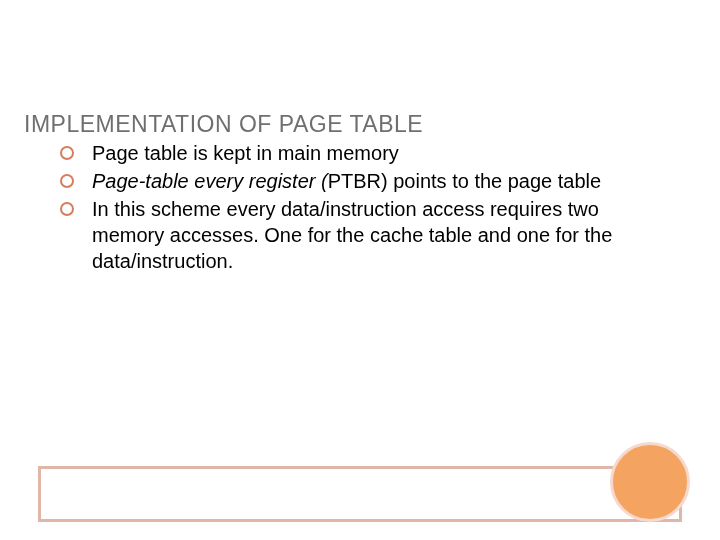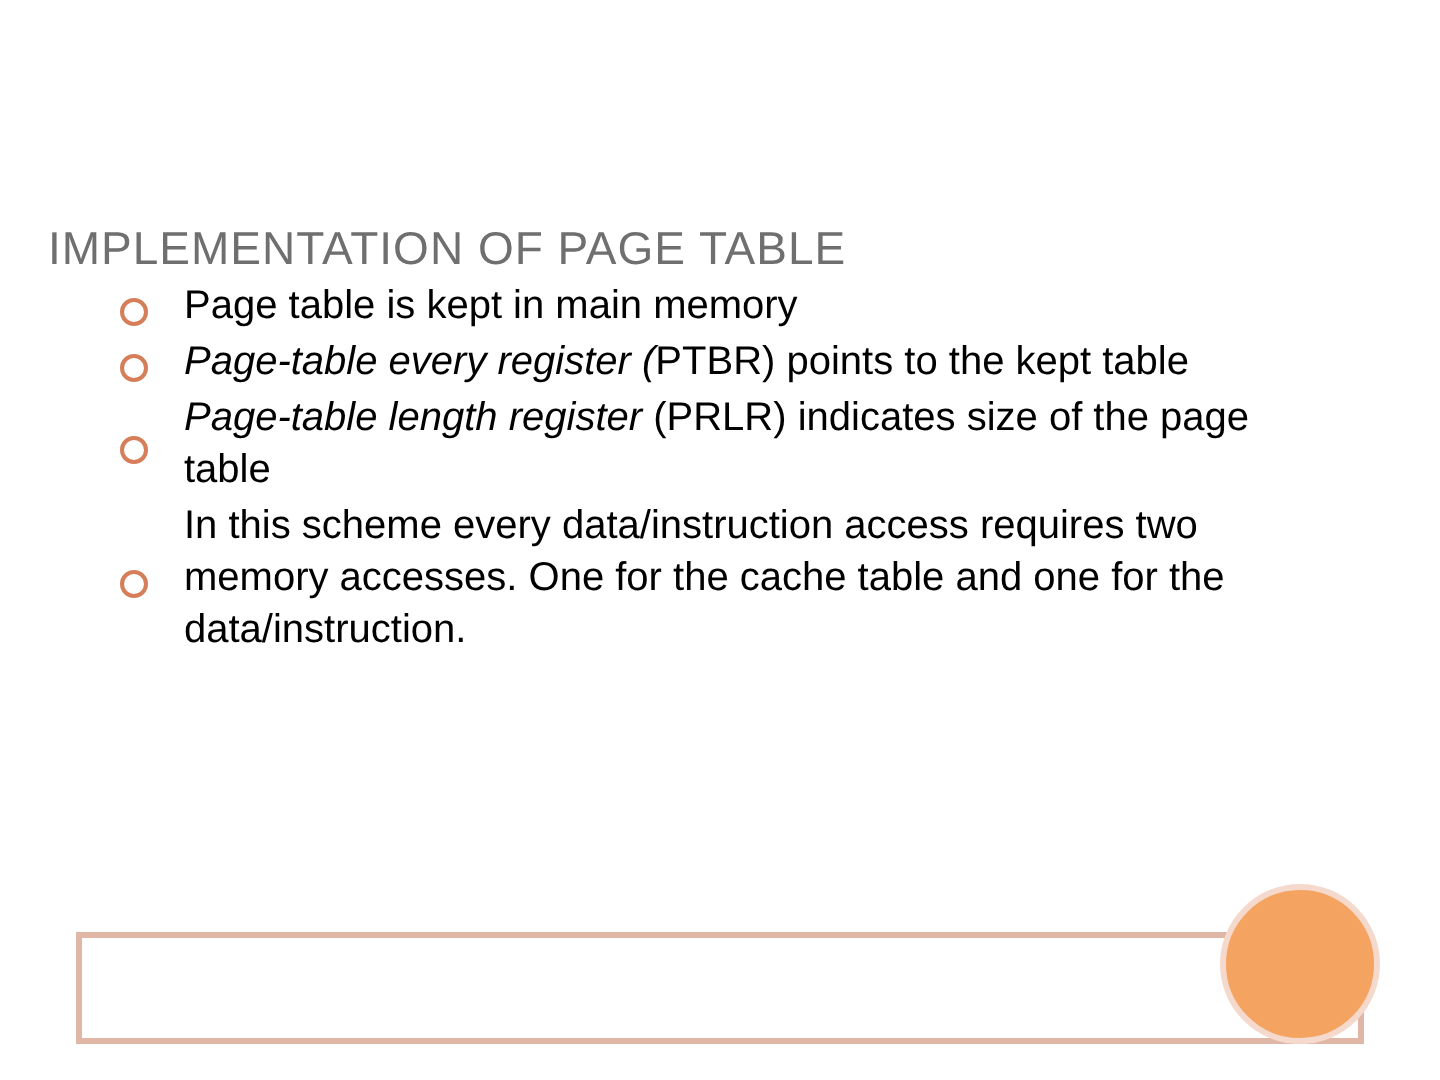--- a/index.html
+++ b/index.html
@@ -29,21 +29,21 @@
     margin-top: 19px;
   }
   .content {
     position: absolute;
     top: 140px;
     left: 60px;
     width: 570px;
   }
   .bullet-row {
     display: flex;
-    align-items: center;
+    align-items: flex-start;
     margin-bottom: 2px;
   }
   .bullet-icon {
     flex: 0 0 auto;
     width: 14px;
     height: 14px;
     border: 2px solid #d67e5a;
     border-radius: 50%;
     box-sizing: border-box;
     margin-top: 6px;
@@ -91,27 +91,23 @@
 
   <div class="content">
 
     <div class="bullet-row">
       <span class="bullet-icon"></span>
       <span class="bullet-text">Page table is kept in main memory</span>
     </div>
 
     <div class="bullet-row">
       <span class="bullet-icon"></span>
-      <span class="bullet-text"><span class="italic">Page-table every register (</span><span>PTBR) points to the kept table</span></span>
+      <span class="bullet-text"><span class="italic">Page-table every register (</span><span>PTBR) points to the page table</span></span>
     </div>
 
-    <div class="bullet-row">
-      <span class="bullet-icon"></span>
-      <span class="bullet-text"><span class="italic">Page-table length register</span><span> (PRLR) indicates size of the page table</span></span>
-    </div>
 
     <div class="bullet-row">
       <span class="bullet-icon"></span>
       <span class="bullet-text">In this scheme every data/instruction access requires two memory accesses.  One for the cache table and one for the data/instruction.</span>
     </div>
 
 
   </div>
 
   <div class="frame"></div>

